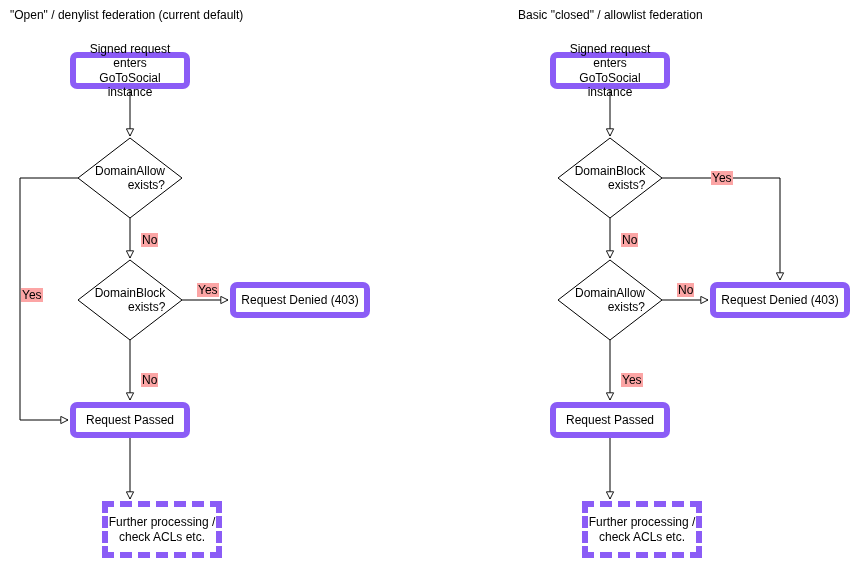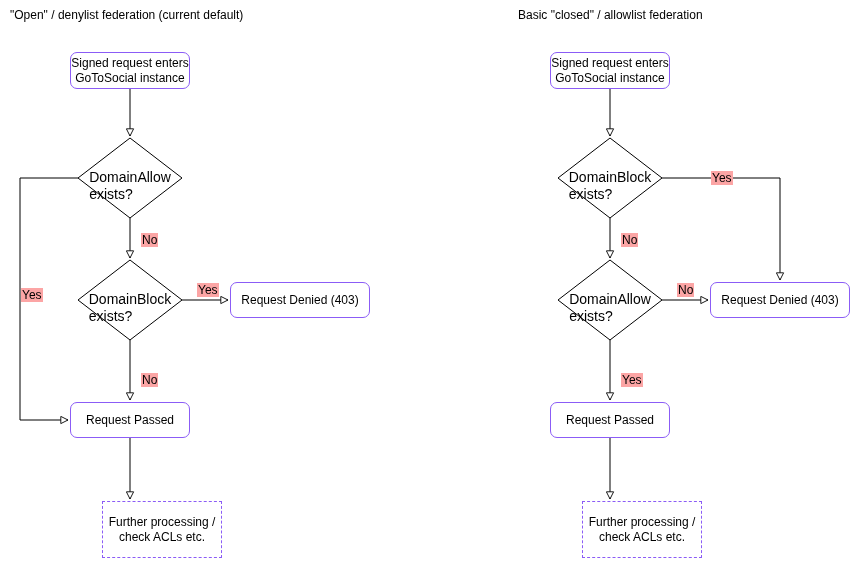--- a/index.html
+++ b/index.html
@@ -25,48 +25,47 @@
   .diagram-title {
     position: absolute;
     font-size: 12px;
     color: #000000;
     white-space: nowrap;
   }
   .node {
     position: absolute;
     box-sizing: border-box;
     background: #ffffff;
-    border: 1px solid #8b5cf6;
+    border: 6px solid #8b5cf6;
     border-radius: 7px;
     display: flex;
     align-items: center;
     justify-content: center;
     text-align: center;
     font-size: 12px;
     color: #000000;
     white-space: pre-line;
     line-height: 1.2;
   }
   .node.dashed {
     border-style: dashed;
     border-radius: 0;
     margin-left: 32px;
   }
   .diamond-label {
     position: absolute;
     display: flex;
     align-items: center;
     justify-content: center;
-    text-align: left;
-    font-size: 14px;
+    text-align: right;
+    font-size: 12px;
     color: #000000;
     white-space: pre-line;
     line-height: 1.2;
     pointer-events: none;
-    margin-top: 8px;
   }
   .edge-label {
     position: absolute;
     font-size: 12px;
     color: #000000;
     background: #fca5a5;
     padding: 0 1px;
     white-space: nowrap;
   }
   svg polygon {

